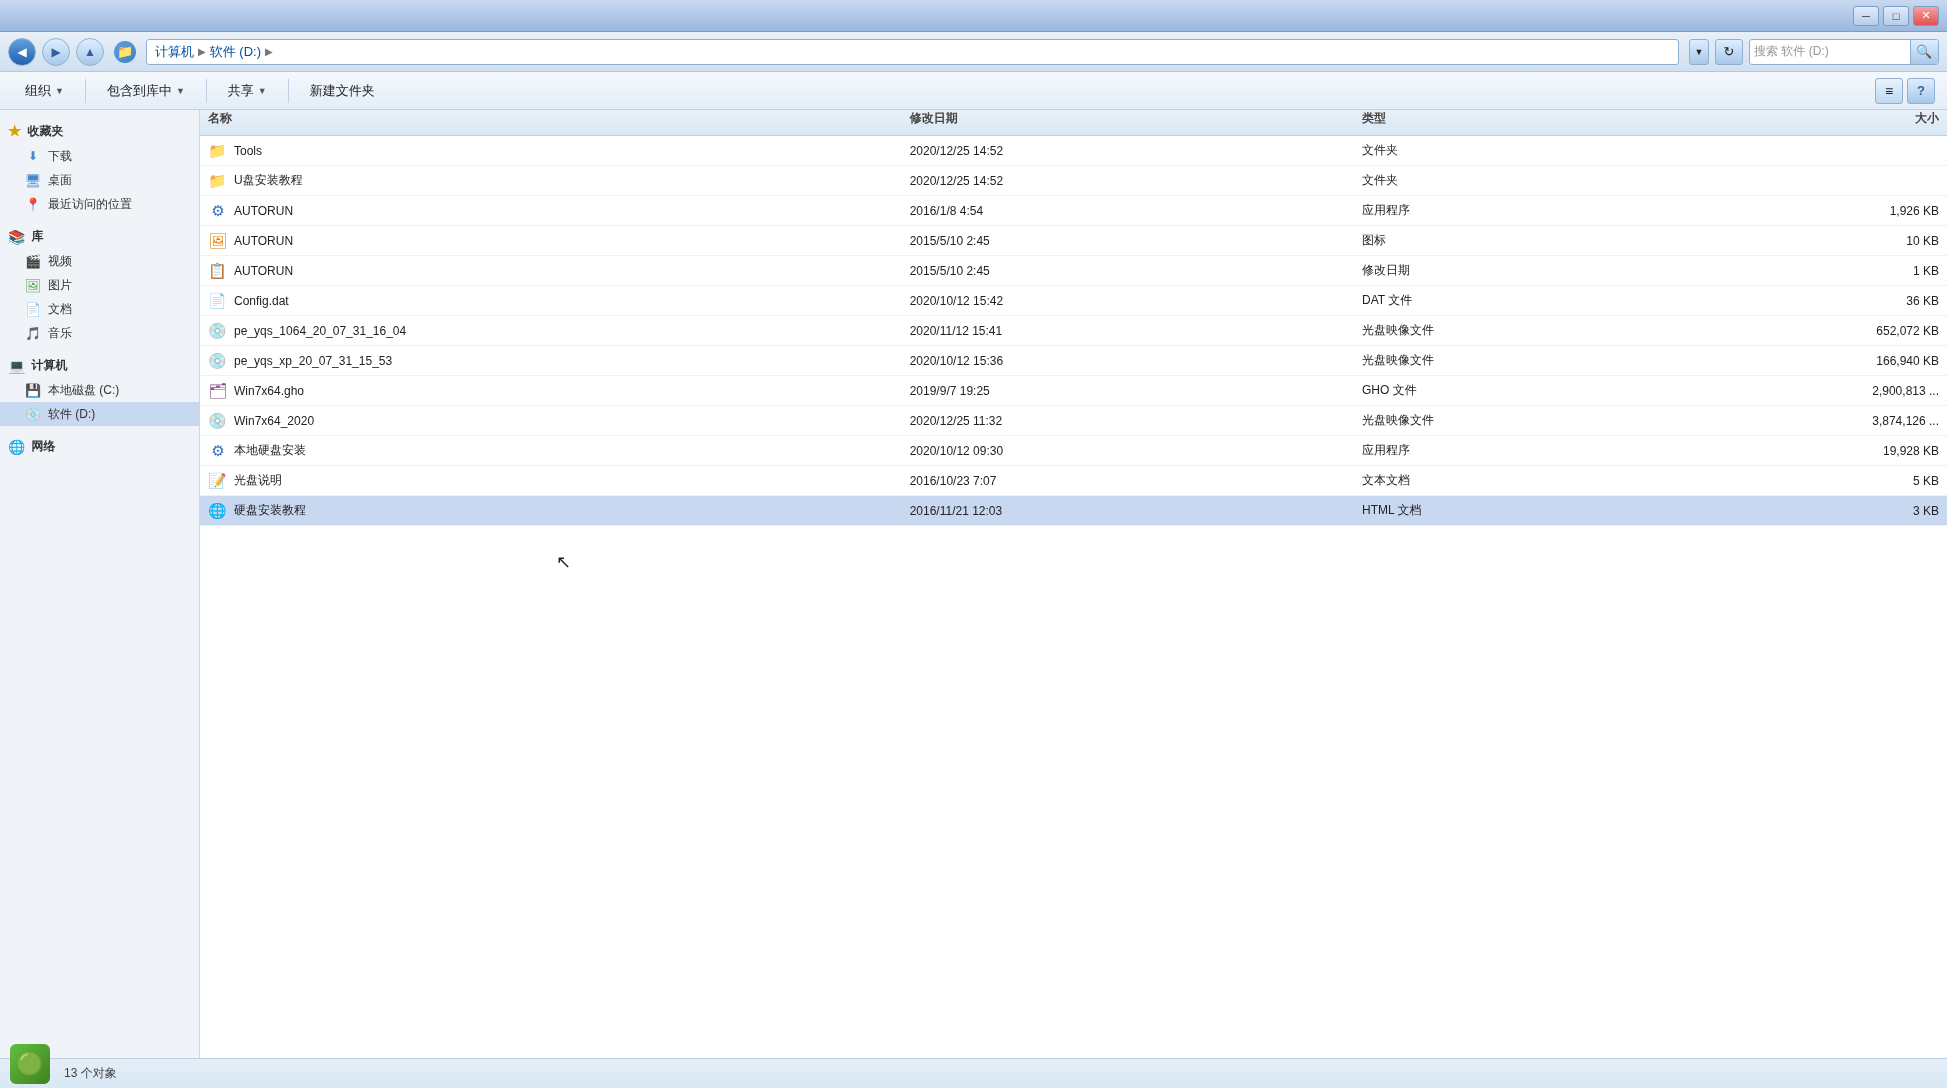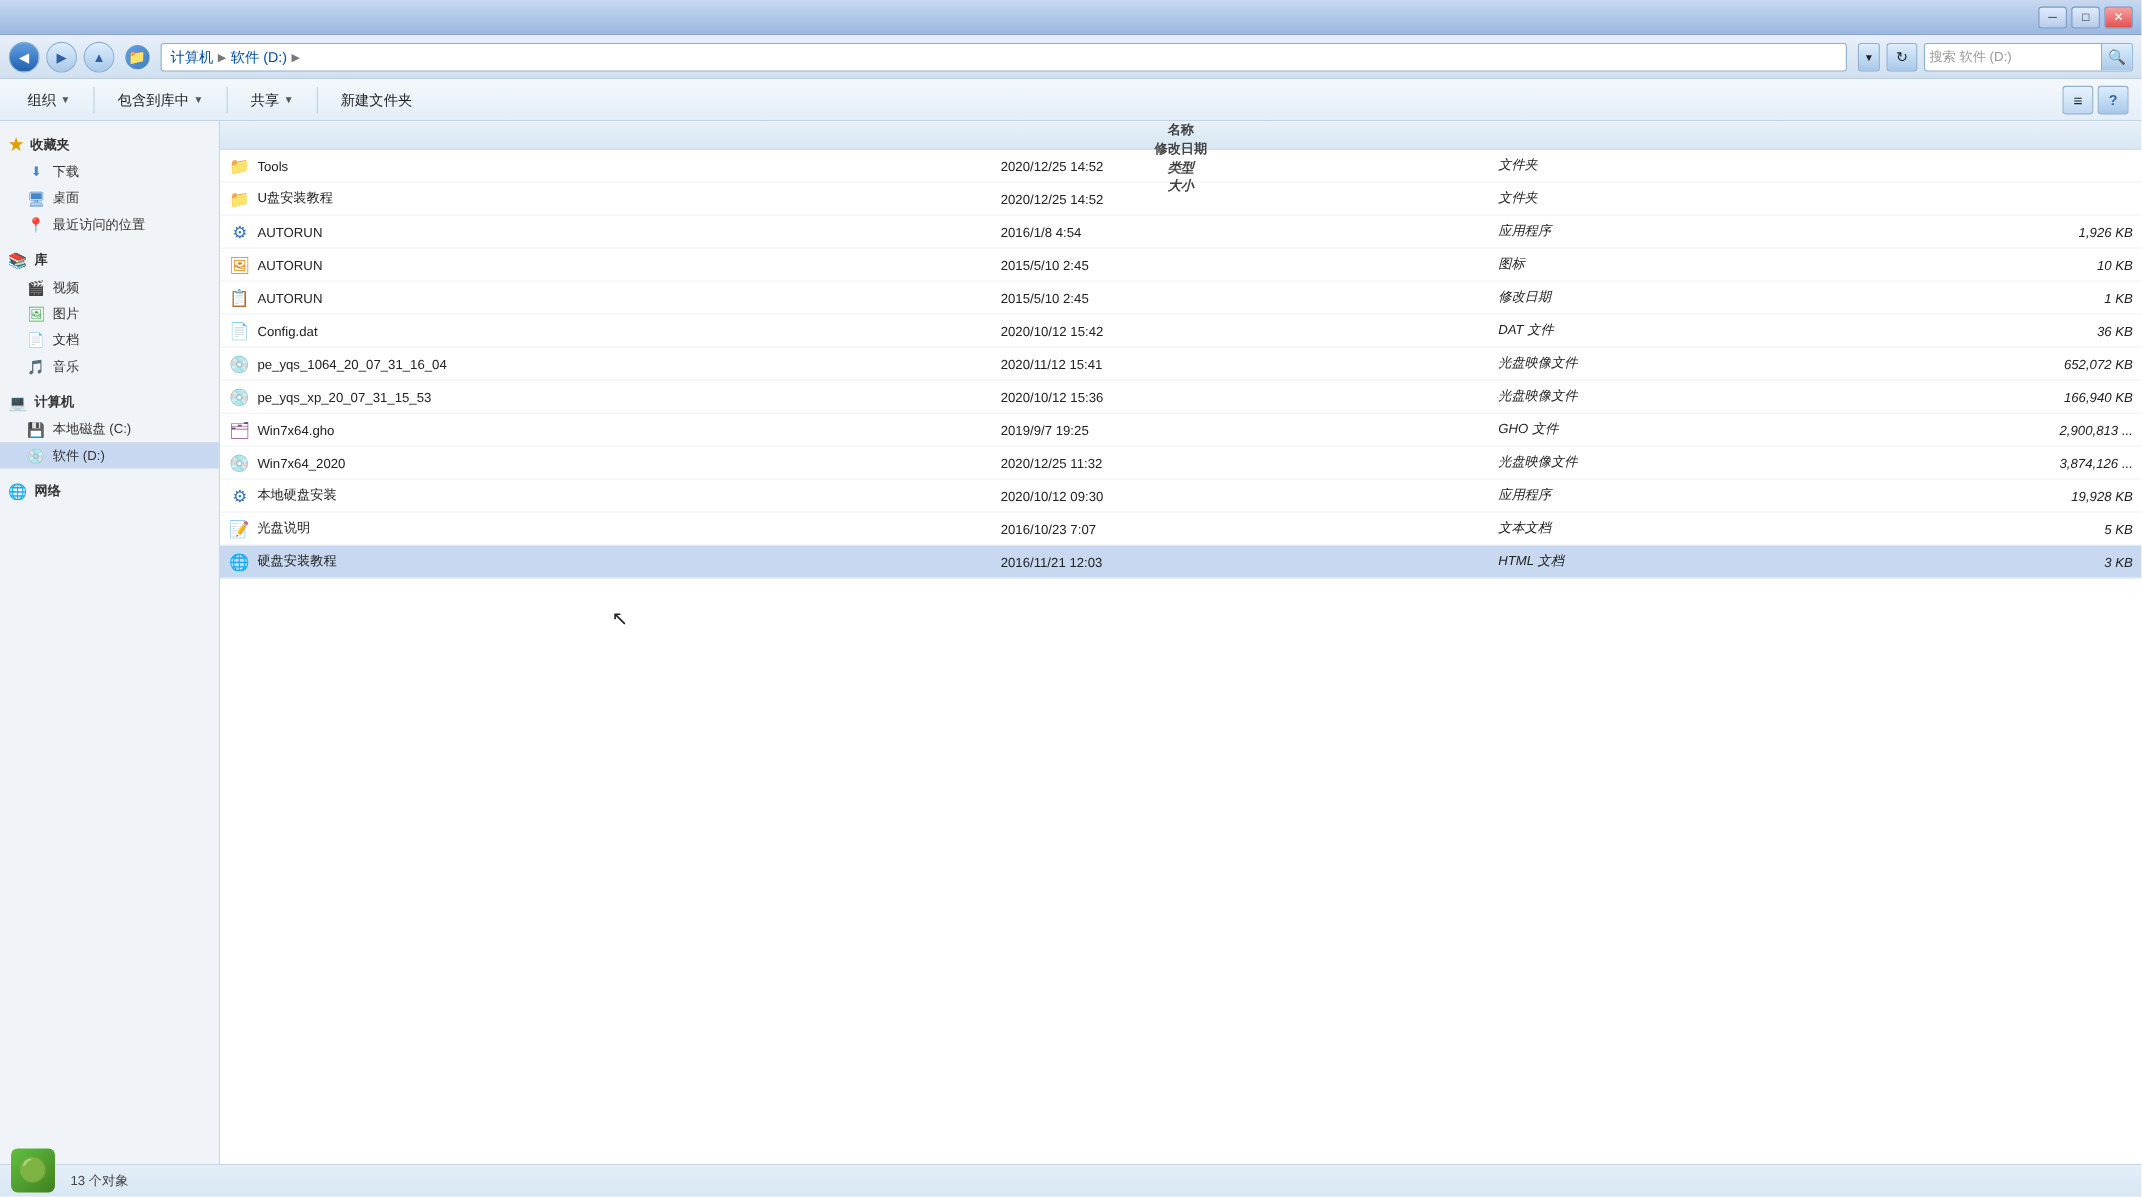--- a/index.html
+++ b/index.html
@@ -176,35 +176,34 @@
     }
 
     
     .filelist {
       flex: 1;
       background: #fff;
       overflow-y: auto;
     }
     .filelist-header {
       display: flex;
-      align-items: center;
+      align-items: flex-start;
       height: 26px;
       background: linear-gradient(to bottom, #e8f0f8, #d8e8f4);
       border-bottom: 1px solid #c0d0e0;
       font-size: 12px;
       color: #444;
       font-weight: bold;
       position: sticky;
       top: 0;
-      flex-direction: column;
     }
     .col-name { flex: 2.2; padding: 0 8px; cursor: pointer; }
     .col-date { flex: 1.4; padding: 0 8px; cursor: pointer; }
-    .col-type { flex: 1; padding: 0 8px; cursor: pointer; font-style: italic; }
-    .col-size { flex: 0.8; padding: 0 8px; text-align: right; cursor: pointer; font-style: italic; }
+    .col-type { flex: 1; padding: 0 8px; cursor: pointer; }
+    .col-size { flex: 0.8; padding: 0 8px; text-align: right; cursor: pointer; }
 
     .file-row {
       display: flex;
       align-items: center;
       height: 30px;
       border-bottom: 1px solid #eef2f8;
       font-size: 12px;
       color: #222;
     }
     .file-row.selected { background: #c8d8f0; }

